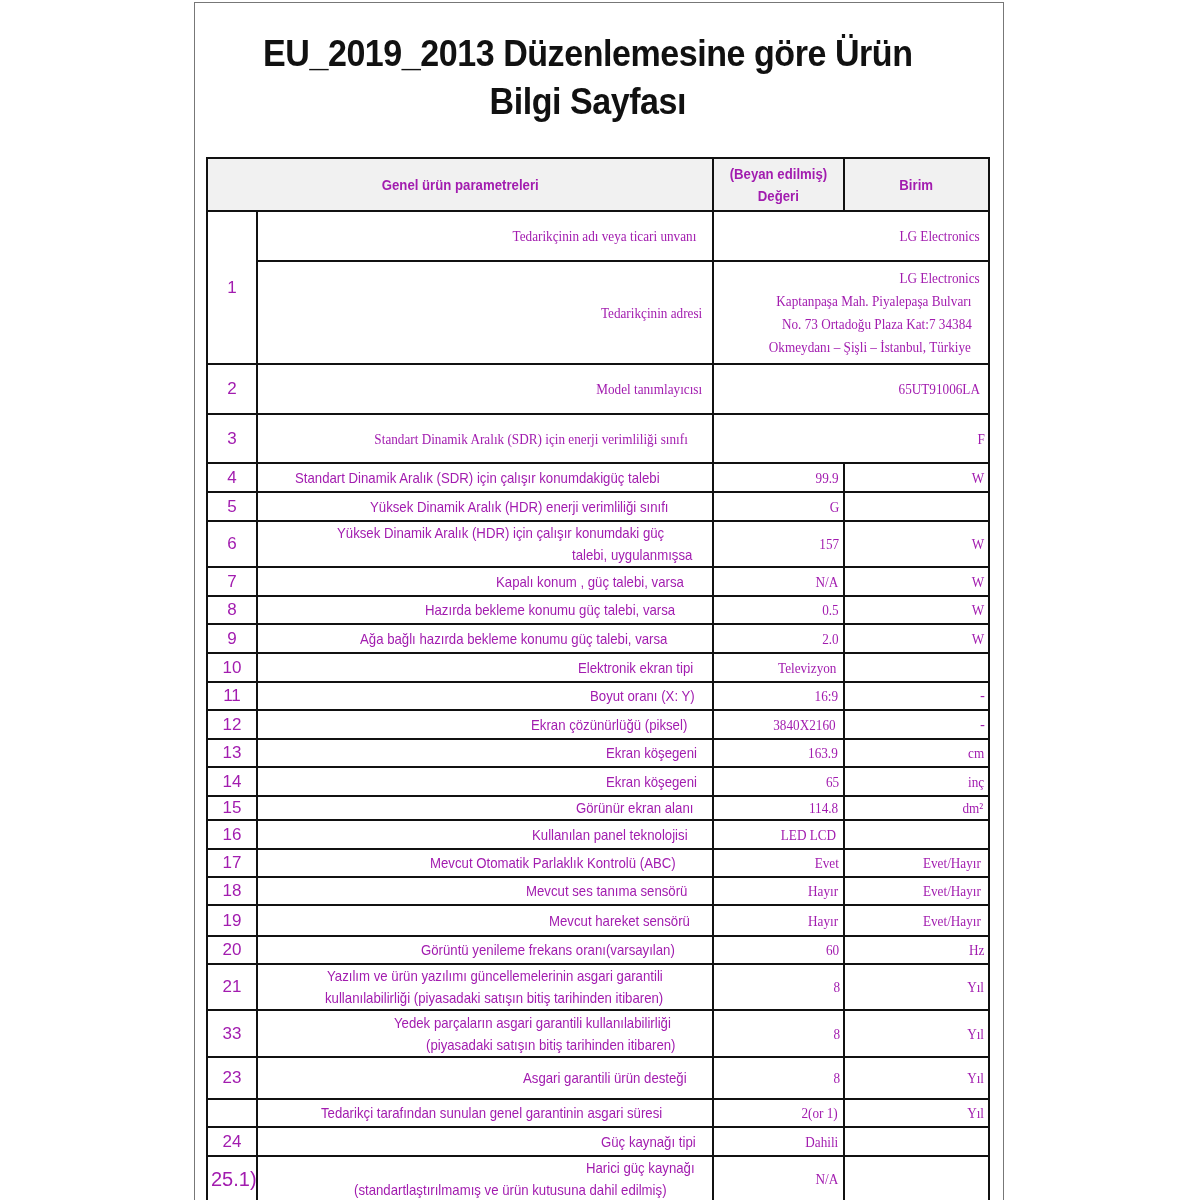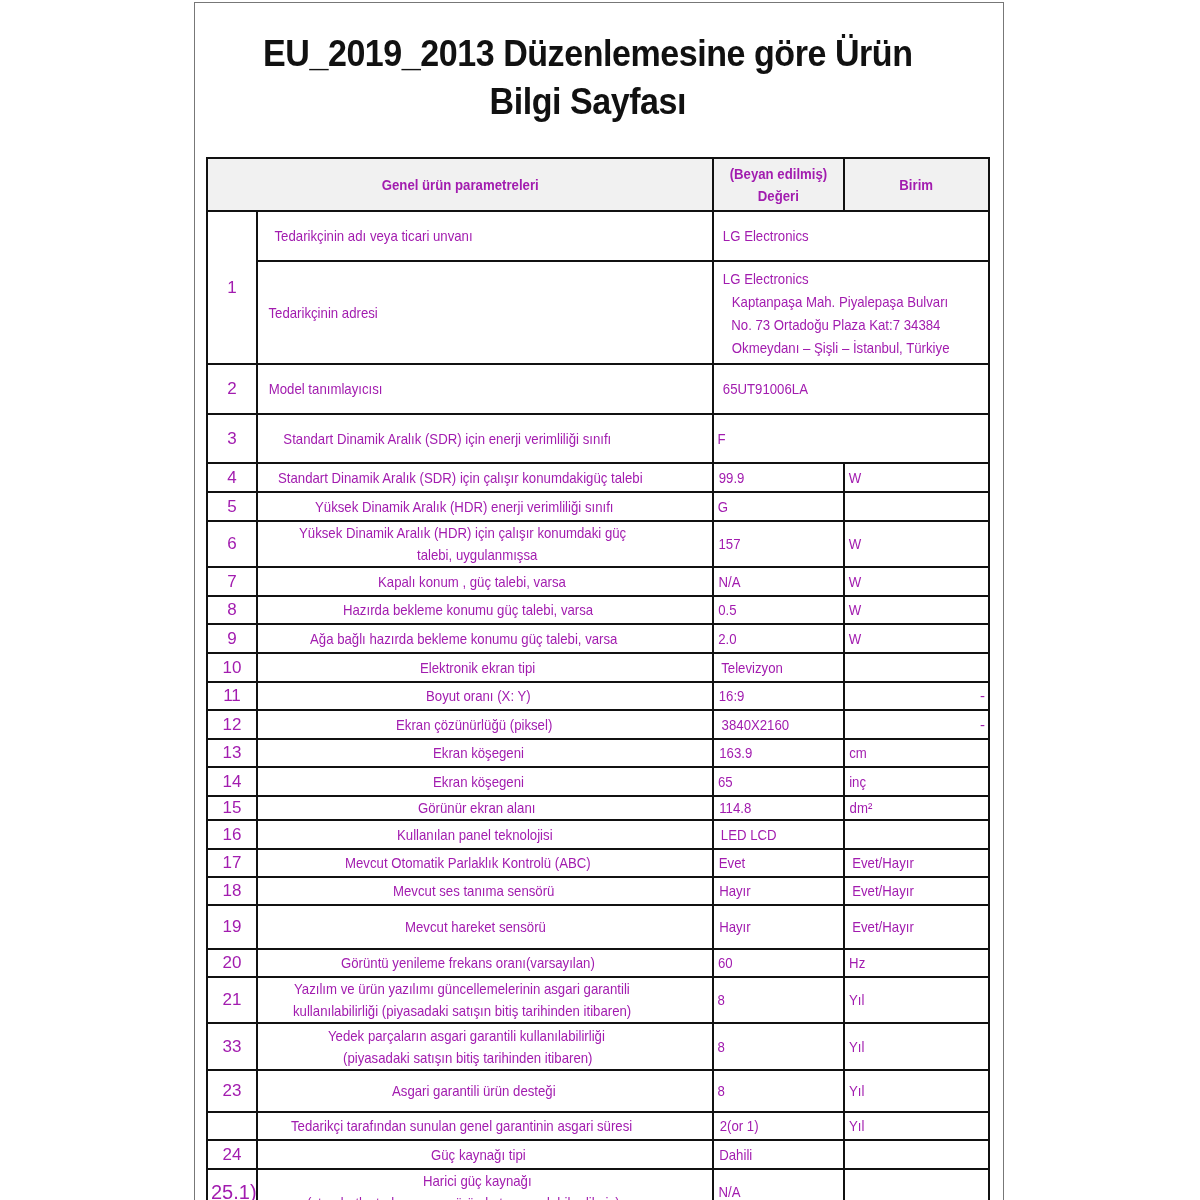--- a/index.html
+++ b/index.html
@@ -54,22 +54,22 @@
     }
     table.sheet th {
       background: #f1f1f1;
       font-weight: bold;
       font-size: 15px;
       text-align: center;
       height: 51px;
     }
     th.value-head { font-size: 13.5px; line-height: 21px; white-space: normal; }
     .num { text-align: center; font-size: 17px; }
-    .c { text-align: left; }
-    .l { text-align: center; }
+    .c { text-align: right; font-family: Liberation Serif, serif; }
+    .l { text-align: right; }
     .r { text-align: right; }
     .lbl { display: inline-block; transform: scaleX(0.88); transform-origin: left center; white-space: nowrap; }
     .lblc { display: inline-block; transform: scaleX(0.88); transform-origin: center center; white-space: nowrap; }
     .addr-line { display: block; line-height: 23px; }
   </style>
 </head>
 <body>
 
 <div class="page"></div>
 
@@ -225,21 +225,21 @@
       <td class="c"><span class="lblc">Evet/Hayır</span></td>
     </tr>
 
     <tr style="height:28px">
       <td class="num">18</td>
       <td class="l"><span class="lbl">Mevcut ses tanıma sensörü</span></td>
       <td class="c"><span class="lblc">Hayır</span></td>
       <td class="c"><span class="lblc">Evet/Hayır</span></td>
     </tr>
 
-    <tr style="height:44px">
+    <tr style="height:31px">
       <td class="num">19</td>
       <td class="l"><span class="lbl">Mevcut hareket sensörü</span></td>
       <td class="c"><span class="lblc">Hayır</span></td>
       <td class="c"><span class="lblc">Evet/Hayır</span></td>
     </tr>
 
     <tr style="height:28px">
       <td class="num">20</td>
       <td class="l"><span class="lbl">Görüntü yenileme frekans oranı(varsayılan)</span></td>
       <td class="c"><span class="lblc">60</span></td>

